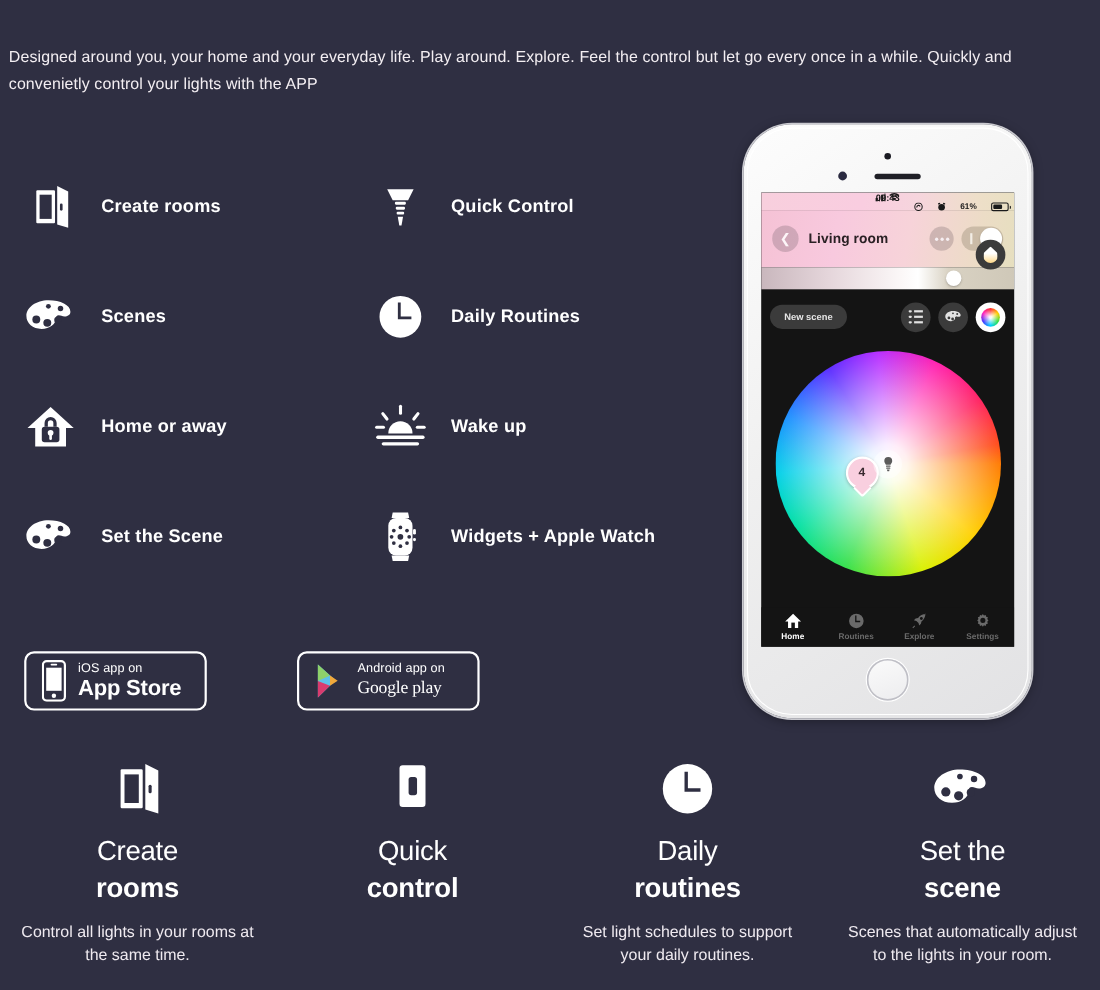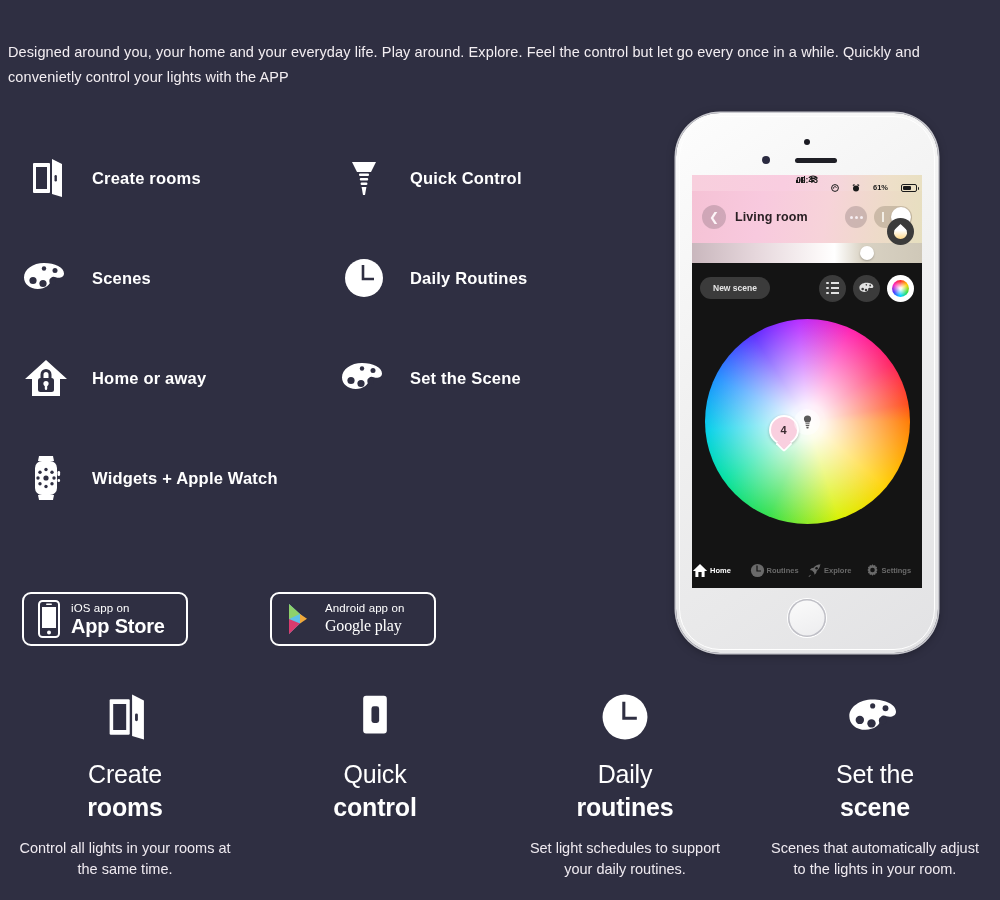--- a/index.html
+++ b/index.html
@@ -21,21 +21,21 @@
     left: 8px; top: 40px; width: 960px;
     color: #f3eef2;
     font-size: 14.5px;
     line-height: 25px;
     letter-spacing: 0.1px;
   }
 
   
   .feature-list {
     position: absolute;
-    left: 22px; top: 128px;
+    left: 22px; top: 138px;
     width: 640px;
     display: grid;
     grid-template-columns: 318px 318px;
     grid-auto-rows: 100px;
   }
   .feature-item {
     display: flex; align-items: center;
     gap: 22px;
   }
   .feature-item .ficon {
@@ -321,21 +321,21 @@
 
   
   .tabbar {
     position: absolute; left: 0; bottom: 0;
     width: 100%; height: 36px;
     background: #141414;
     display: flex; align-items: center;
   }
   .tab {
     flex: 1; text-align: center;
-    display: flex; flex-direction: row; align-items: center; gap: 2px;
+    display: flex; flex-direction: column; align-items: center; gap: 2px;
   }
   .tab .tlabel { font-size: 7.5px; color: #6a6a6a; font-weight: bold; }
   .tab.active .tlabel { color: #ffffff; }
   .tab .ticon { height: 15px; display:flex; align-items:center; }
   svg { display: block; }
 </style>
 </head>
 <body>
 
 <div id="page">
@@ -409,20 +409,37 @@
           <rect x="15" y="22" width="16" height="14" rx="2.5" fill="#2f2f42"></rect>
           <path d="M19 22 v-3.5 a4 4 0 0 1 8 0 V22" stroke="#2f2f42" stroke-width="3" fill="none"></path>
           <circle cx="23" cy="27.5" r="2.6"></circle>
           <rect x="21.8" y="28" width="2.4" height="6" rx="1.2"></rect>
         </g>
           </svg>
       </span>
       <span class="flabel">Home or away</span>
     </div>
 
+    <div class="feature-item">
+      <span class="ficon">
+        <svg width="48" height="44" viewBox="0 0 48 44">
+            <g fill="#fff">
+          <path d="M24 17a11 11 0 0 1 11 11H13a11 11 0 0 1 11-11z"></path>
+          <rect x="2" y="30" width="44" height="3" rx="1.5"></rect>
+          <rect x="7" y="36" width="34" height="3" rx="1.5"></rect>
+          <rect x="22.7" y="2" width="2.8" height="9" rx="1.4"></rect>
+          <rect x="8.5" y="8" width="2.8" height="9" rx="1.4" transform="rotate(-38 9.9 12.5)"></rect>
+          <rect x="36.7" y="8" width="2.8" height="9" rx="1.4" transform="rotate(38 38.1 12.5)"></rect>
+          <rect x="1" y="21" width="9" height="2.8" rx="1.4"></rect>
+          <rect x="38" y="21" width="9" height="2.8" rx="1.4"></rect>
+        </g>
+          </svg>
+      </span>
+      <span class="flabel">Wake up</span>
+    </div>
 
     <div class="feature-item">
       <span class="ficon">
         <svg width="48" height="44" viewBox="0 0 48 44">
             <g fill="#fff">
           <path d="M22 7c11 0 20 4.3 20 10.5 0 3-2.8 4.3-5.2 4.3-2.3 0-3.6-1.1-5.4-1.1-1.9 0-2.6 1.3-2.6 2.9 0 5.3-5.6 9.4-13 9.4C7.8 33 2 28 2 21.3 2 13.4 11 7 22 7z"></path>
           <circle cx="11" cy="24.5" r="3.6" fill="#2f2f42"></circle>
           <circle cx="21" cy="27.5" r="3.6" fill="#2f2f42"></circle>
           <circle cx="30.5" cy="25" r="3.2" fill="#2f2f42"></circle>
           <circle cx="33" cy="14.5" r="2.5" fill="#2f2f42"></circle>

